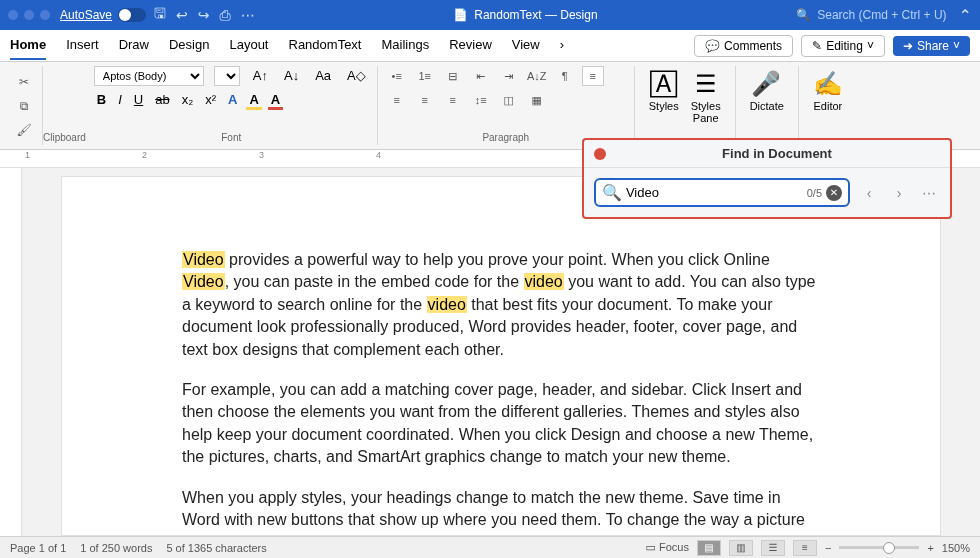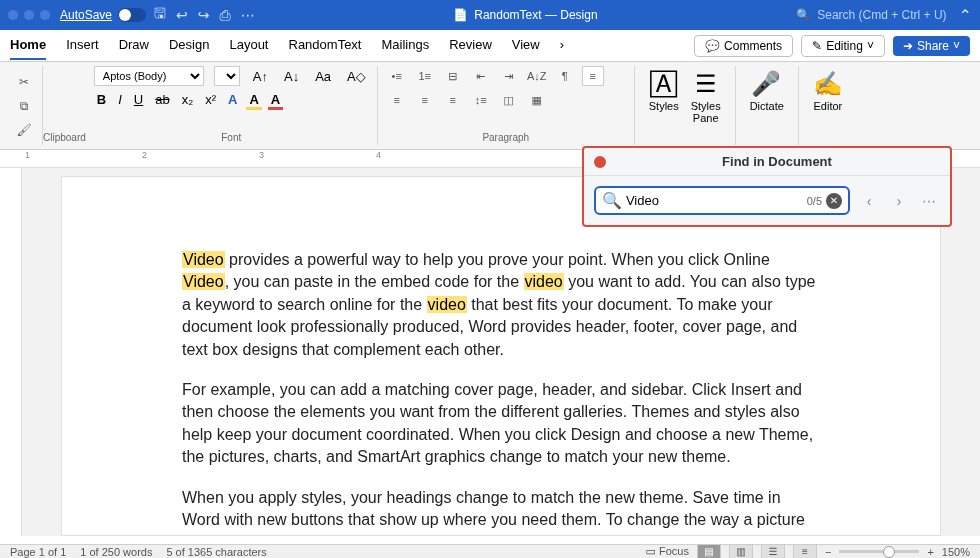--- a/index.html
+++ b/index.html
@@ -29,21 +29,21 @@
 
 
 .ribbon-content { height: 88px; background: #f5f5f5; border-bottom: 1px solid #d0d0d0; display: flex; padding: 4px 6px; }
 .group { border-right: 1px solid #d8d8d8; padding: 0 8px; display: flex; flex-direction: column; justify-content: space-between; }
 .group:last-child { border-right: none; }
 .group-label { font-size: 10px; color: #666; text-align: center; padding-bottom: 2px; }
 .icon-sm { width: 20px; height: 20px; display: flex; align-items: center; justify-content: center; font-size: 12px; color: #555; }
 .paste-big { display: flex; flex-direction: column; align-items: center; gap: 2px; font-size: 11px; }
 .clip-icon { width: 28px; height: 30px; background: #fff; border: 1px solid #ccc; border-radius: 3px; position: relative; }
 .clip-icon::before { content: ""; position: absolute; top: -3px; left: 8px; width: 12px; height: 6px; background: #888; border-radius: 2px 2px 0 0; }
-.font-row1 { display: flex; gap: 10px; align-items: flex-end; margin-bottom: 4px; }
+.font-row1 { display: flex; gap: 10px; align-items: flex-start; margin-bottom: 4px; }
 .font-select { border: 1px solid #ccc; background: #fff; font-size: 11px; padding: 2px 4px; }
 .font-row3 { display: flex; gap: 6px; align-items: center; margin-top: 4px; }
 .fmt { font-size: 13px; padding: 2px 3px; cursor: pointer; }
 .fmt.bold { font-weight: 700; }
 .fmt.italic { font-style: italic; }
 .fmt.underline { text-decoration: underline; }
 .fmt.strike { text-decoration: line-through; }
 .color-a { font-weight: 700; position: relative; padding-bottom: 2px; }
 .color-a.blue-outline { color: #2461c7; }
 .color-a.yellow-bg::after { content:""; position:absolute; left:0; right:0; bottom:-1px; height:3px; background:#ffd24d; }
@@ -60,33 +60,33 @@
 .ruler .marks { display:flex; padding-left: 25px; gap: 112px; }
 
 
 .doc-area { position: absolute; top: 168px; left: 0; right: 0; bottom: 22px; background: #f2f2f2; display: flex; }
 .vruler { width: 22px; background: #fff; border-right: 1px solid #e0e0e0; }
 .page { margin: 8px auto 0; width: 880px; background: #fff; border: 1px solid #e0e0e0; padding: 72px 120px 20px 120px; font-size: 16px; line-height: 1.4; color: #222; overflow: hidden; }
 .page p { margin-bottom: 18px; }
 mark { background: #ffe27a; padding: 0 1px; }
 
 
-.find-panel { position: absolute; top: 146px; right: 28px; width: 370px; background: #f5f6f8; border: 2px solid #d84c3e; border-radius: 4px; z-index: 10; }
+.find-panel { position: absolute; top: 138px; right: 28px; width: 370px; background: #f5f6f8; border: 2px solid #d84c3e; border-radius: 4px; z-index: 10; }
 .find-header { display: flex; align-items: center; padding: 6px 10px; border-bottom: 1px solid #e0e0e0; }
 .find-close { width: 12px; height: 12px; background: #d84c3e; border-radius: 50%; margin-right: 8px; }
 .find-title { flex: 1; text-align: center; font-size: 13px; font-weight: 600; color: #333; }
 .find-body { display: flex; align-items: center; padding: 10px 10px; gap: 8px; }
 .find-input-wrap { flex: 1; display: flex; align-items: center; border: 2px solid #2461c7; border-radius: 6px; background: #fff; padding: 3px 6px; }
 .find-input { flex: 1; border: none; outline: none; font-size: 13px; padding: 2px 4px; }
 .find-count { font-size: 11px; color: #666; margin-right: 4px; }
 .find-clear { width: 16px; height: 16px; background: #555; border-radius: 50%; color: #fff; font-size: 10px; display: flex; align-items: center; justify-content: center; }
 .nav-btn { width: 22px; height: 22px; display: flex; align-items: center; justify-content: center; color: #888; font-size: 14px; cursor: pointer; }
 
 
-.statusbar { position: absolute; bottom: 0; left: 0; right: 0; height: 14px; background: #f0f0f0; border-top: 1px solid #d0d0d0; display: flex; align-items: center; font-size: 11px; color: #555; padding: 0 10px; gap: 14px; }
+.statusbar { position: absolute; bottom: 0; left: 0; right: 0; height: 22px; background: #f0f0f0; border-top: 1px solid #d0d0d0; display: flex; align-items: center; font-size: 11px; color: #555; padding: 0 10px; gap: 14px; }
 .statusbar .right { margin-left: auto; display: flex; align-items: center; gap: 8px; }
 .view-btn { width: 24px; height: 16px; background: #e0e0e0; border: 1px solid #ccc; display:flex; align-items:center; justify-content:center; font-size:10px; }
 .view-btn.active { background: #999; color: #fff; }
 .zoom-slider { width: 80px; height: 3px; background: #ccc; position: relative; }
 .zoom-slider::after { content:""; position:absolute; width:10px; height:10px; background:#fff; border:1px solid #999; border-radius:50%; top:-4px; left: 55%; }
 </style>
 </head>
 <body>
 
 <div class="titlebar">

